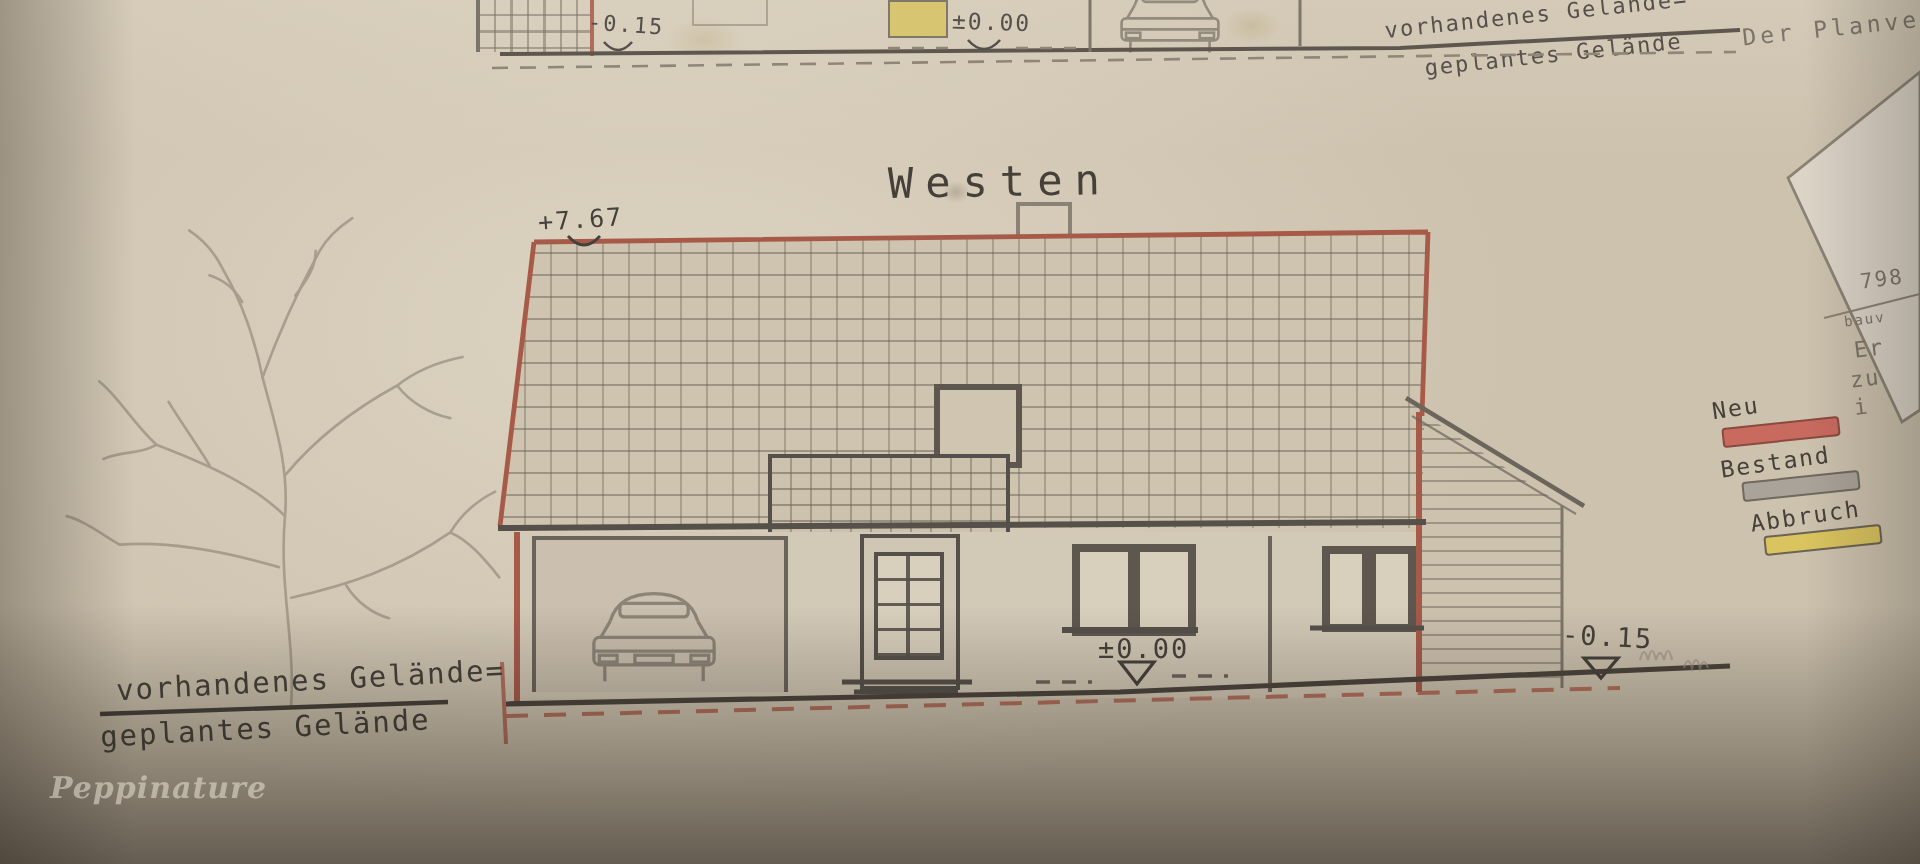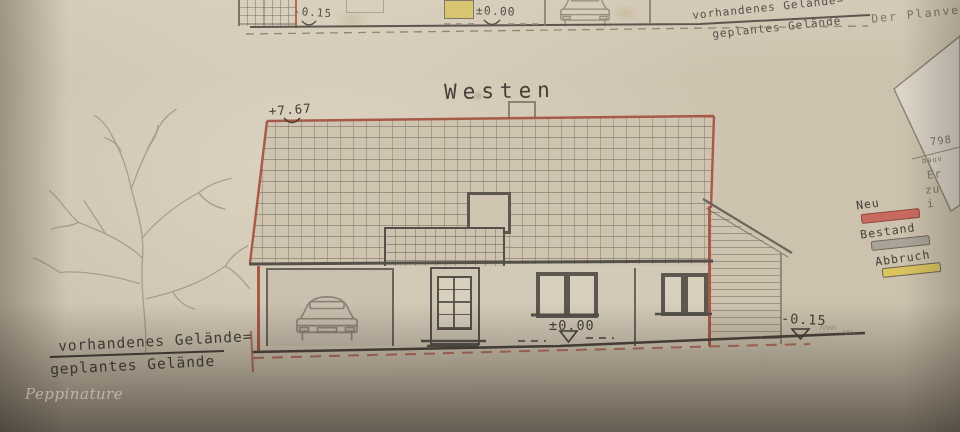--- a/index.html
+++ b/index.html
@@ -187,14 +187,14 @@
 
   <span class="lbl lbl-faint" style="left:930px;top:134px;font-size:10.5px;transform:rotate(-7deg);z-index:25;">798</span>
   <span class="lbl lbl-faint" style="left:922px;top:156px;font-size:7px;transform:rotate(-7deg);z-index:25;">bauv</span>
   <span class="lbl lbl-faint" style="left:927px;top:168px;font-size:11px;transform:rotate(-7deg);z-index:25;">Er</span>
   <span class="lbl lbl-faint" style="left:925px;top:183px;font-size:11px;transform:rotate(-7deg);z-index:25;">zu</span>
   <span class="lbl lbl-faint" style="left:927px;top:197px;font-size:11px;transform:rotate(-7deg);z-index:25;">i</span>
 
   <div class="shadow"></div>
 
   <span style="position:absolute;left:25px;top:385px;z-index:50;font-family:'DejaVu Serif','Liberation Serif',serif;
-               font-style:italic;font-size:15px;color:rgba(233,225,211,.55);letter-spacing:.5px;">Peppinature</span>
+               font-style:italic;font-size:15px;color:rgba(233,225,211,.55);letter-spacing:.5px;font-weight:bold;">Peppinature</span>
 </div>
 
 </body></html>

